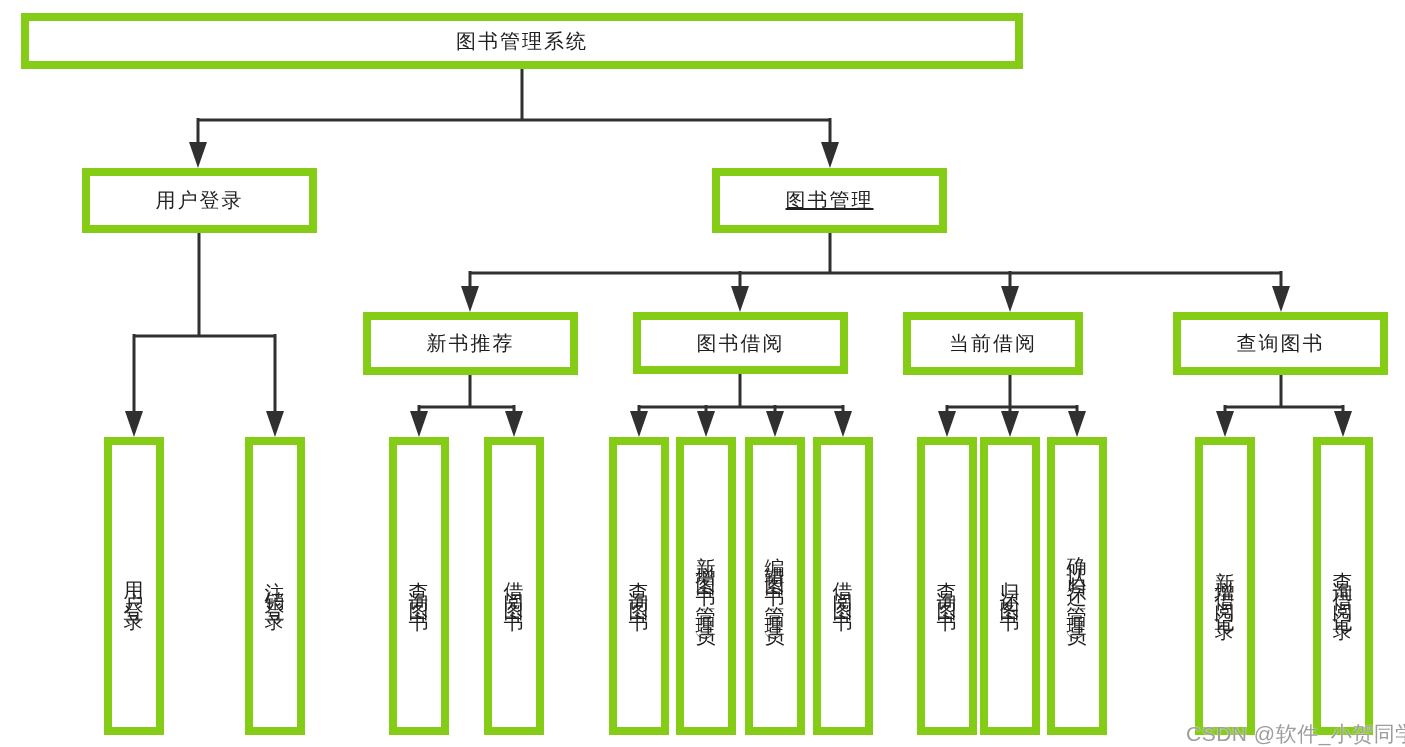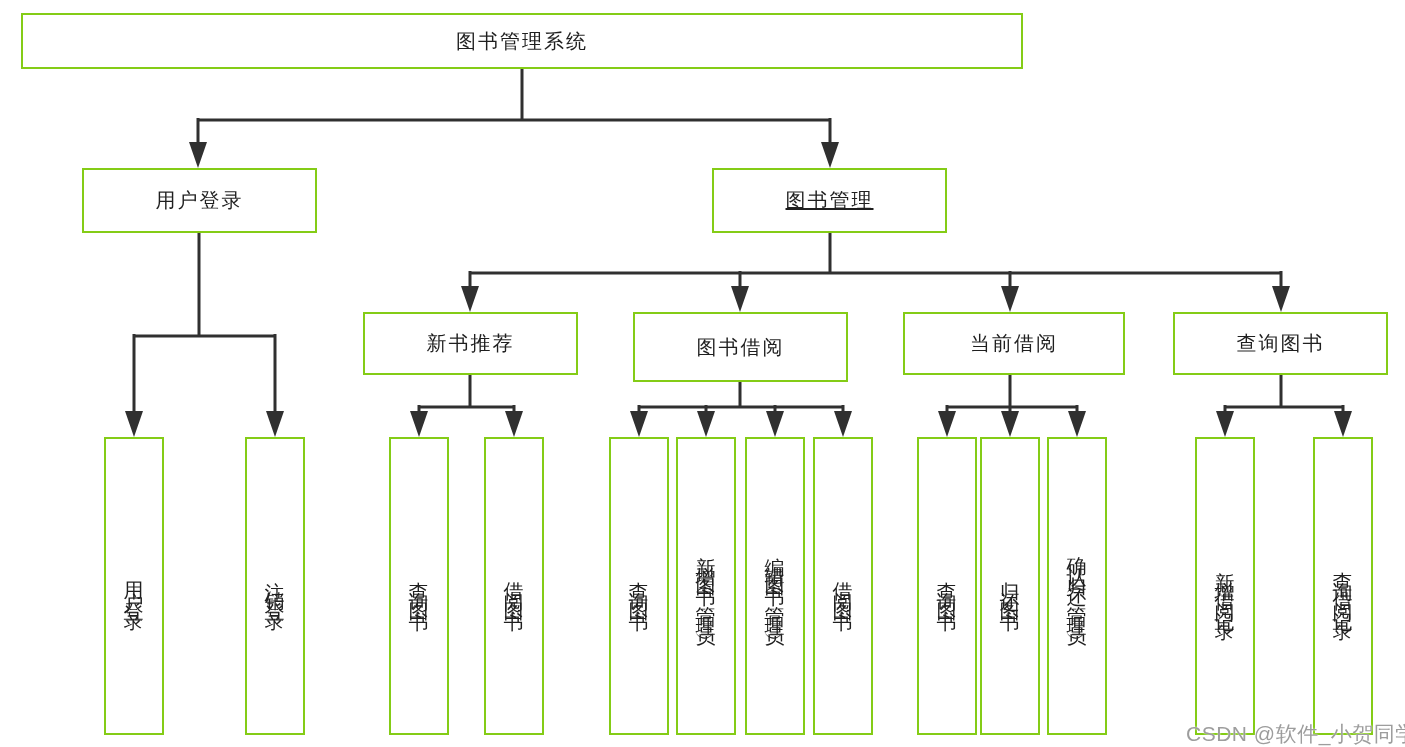--- a/index.html
+++ b/index.html
@@ -22,21 +22,21 @@
   .connectors {
     position: absolute;
     left: 0;
     top: 0;
     z-index: 1;
   }
   .node {
     position: absolute;
     box-sizing: border-box;
     background: #ffffff;
-    border: 2px solid #84cc16;
+    border: 8px solid #84cc16;
     display: flex;
     align-items: center;
     justify-content: center;
     z-index: 2;
   }
   .hbox {
     font-size: 20px;
     color: #1f1f1f;
     letter-spacing: 2px;
     white-space: nowrap;
@@ -106,22 +106,22 @@
       <path d="M1334 411 L1352 411 L1343 437 Z"></path>
     </g>
   </svg>
 
   <div class="node hbox" style="left:21px; top:13px; width:1002px; height:56px;">图书管理系统</div>
 
   <div class="node hbox" style="left:82px; top:168px; width:235px; height:65px;">用户登录</div>
   <div class="node hbox" style="left:712px; top:168px; width:235px; height:65px;text-decoration:underline;">图书管理</div>
 
   <div class="node hbox" style="left:363px; top:312px; width:215px; height:63px;text-align:right;">新书推荐</div>
-  <div class="node hbox" style="left:633px; top:312px; width:215px; height:70px;">图书借阅</div>
-  <div class="node hbox" style="left:903px; top:312px; width:222px; height:63px;">当前借阅</div>
+  <div class="node hbox" style="left:633px; top:312px; width:215px; height:62px;">图书借阅</div>
+  <div class="node hbox" style="left:903px; top:312px; width:180px; height:63px;">当前借阅</div>
   <div class="node hbox" style="left:1173px; top:312px; width:215px; height:63px;">查询图书</div>
 
   <div class="node vbox" style="left:104px; top:437px; width:60px; height:298px;">
     <span class="vlabel">用户登录</span>
   </div>
   <div class="node vbox" style="left:245px; top:437px; width:60px; height:298px;">
     <span class="vlabel">注销登录</span>
   </div>
   <div class="node vbox" style="left:389px; top:437px; width:60px; height:298px;">
     <span class="vlabel">查询图书</span>

